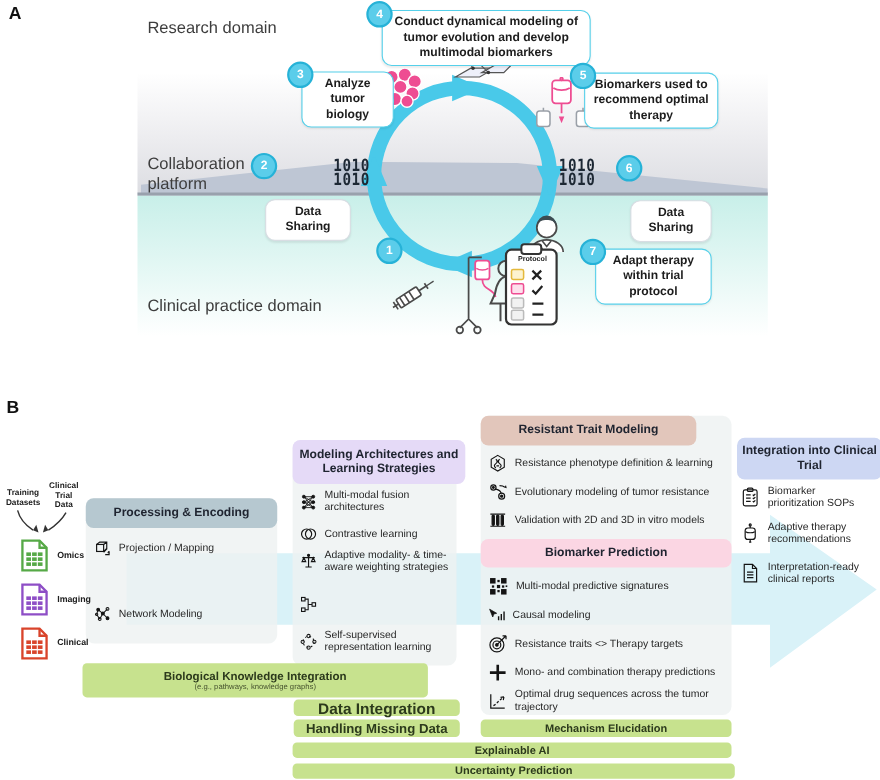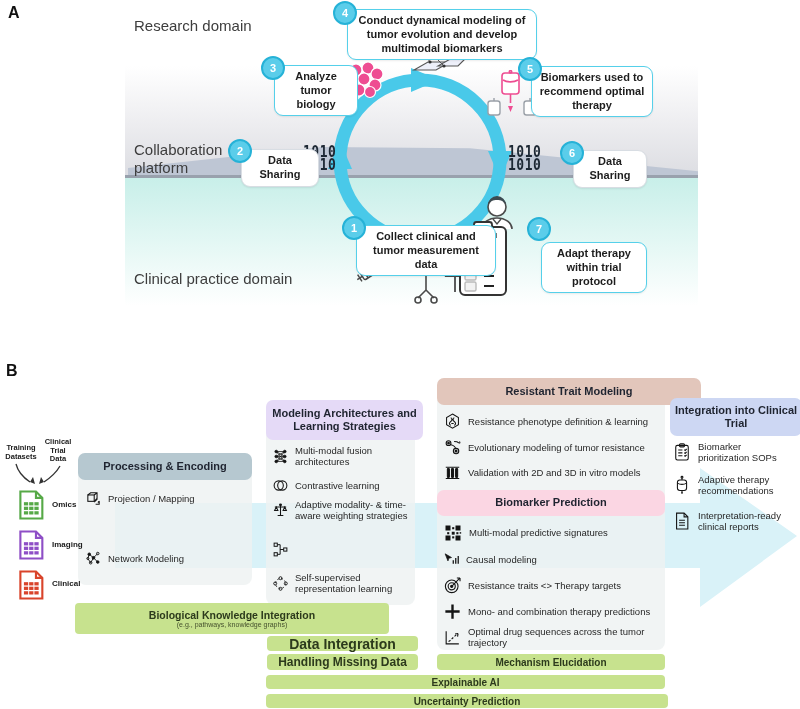--- a/index.html
+++ b/index.html
@@ -4,21 +4,21 @@
 <style>
   html,body{margin:0;padding:0;background:#fff;}
   #stage{position:relative;width:800px;height:709px;background:#ffffff;
          font-family:"Liberation Sans",sans-serif;color:#222;overflow:hidden;}
   .abs{position:absolute;}
   .panel-letter{font-weight:700;font-size:16px;color:#111;}
   .domain{font-size:15px;color:#3d3d3d;font-weight:500;line-height:1.2;}
   .callout{position:absolute;background:#fff;border:1.5px solid #55d0ea;border-radius:9px;
            font-weight:700;font-size:11px;line-height:1.25;text-align:center;color:#1d1d1d;
            padding:4px 5px;box-shadow:0 1px 2px rgba(0,0,0,.08);z-index:6;}
-  .callout.gray{border-color:#d8dde3;}
+  .callout.gray{border-color:#d8dde3;margin-top:32px;}
   .badge{position:absolute;width:20px;height:20px;border-radius:50%;background:#5bcdea;
          border:2px solid #26b2d7;color:#fff;font-weight:700;font-size:11px;display:flex;
          align-items:center;justify-content:center;z-index:7;}
   .binary{position:absolute;font-family:"DejaVu Sans Mono",monospace;font-weight:700;
           font-size:13px;line-height:12px;color:#1d2834;transform:scaleY(1.18);z-index:5;letter-spacing:.5px;}
   .col-header{position:absolute;display:flex;align-items:center;justify-content:center;text-align:center;
               font-weight:700;font-size:11px;line-height:1.2;color:#1f2430;border-radius:7px;z-index:3;}
   .col-panel{position:absolute;background:rgba(238,241,242,.82);border-radius:8px;z-index:2;}
   .item{position:absolute;display:flex;gap:6px;align-items:center;font-size:9.5px;color:#272727;
         line-height:1.18;z-index:4;}
@@ -252,24 +252,23 @@
   <div class="badge" style="left:518px;top:57px">5</div>
   <div class="callout" style="left:531px;top:66px;width:110px">Biomarkers used to recommend optimal therapy</div>
 
   <div class="badge" style="left:228px;top:139px">2</div>
   <div class="callout gray" style="left:241px;top:149px;width:66px">Data Sharing</div>
 
   <div class="badge" style="left:560px;top:141px">6</div>
   <div class="callout gray" style="left:573px;top:150px;width:62px">Data Sharing</div>
 
   <div class="badge" style="left:342px;top:216px">1</div>
-  <div class="callout" style="left:356px;top:225px;width:128px">Collect clinical and tumor measurement data</div>
 
   <div class="badge" style="left:527px;top:217px">7</div>
-  <div class="callout" style="left:541px;top:242px;width:94px">Adapt therapy within trial protocol</div>
+  <div class="callout" style="left:541px;top:226px;width:94px">Adapt therapy within trial protocol</div>
 
   <svg class="abs" style="left:344px;top:61px;z-index:4" width="42" height="40" viewBox="0 0 42 40">
     <g fill="#ee4d92" stroke="#ffffff" stroke-width="1.2">
       <circle cx="12" cy="9" r="6"></circle>
         <circle cx="24" cy="7" r="6"></circle>
         <circle cx="33" cy="13" r="6"></circle>
       <circle cx="8" cy="20" r="6"></circle>
         <circle cx="20" cy="18" r="6"></circle>
         <circle cx="31" cy="24" r="6"></circle>
       <circle cx="15" cy="29" r="6"></circle>
@@ -436,21 +435,21 @@
       </svg>
   </div>
   <div class="item" style="left:272px;top:572px;width:140px">
     <svg class="bicon">
         <use href="#sym-dotring"></use>
       </svg>
     <span class="txt">Self-supervised representation learning</span>
   </div>
 
   <div class="col-panel" style="left:437px;top:378px;width:228px;height:272px"></div>
-  <div class="col-header" style="left:437px;top:378px;width:264px;height:27px;background:#e2c6bb">Resistant Trait Modeling</div>
+  <div class="col-header" style="left:437px;top:378px;width:196px;height:27px;background:#e2c6bb">Resistant Trait Modeling</div>
   <div class="item" style="left:443px;top:412px;width:220px">
     <svg class="bicon" style="width:19px;height:19px">
         <use href="#sym-dnahex"></use>
       </svg>
     <span class="txt" style="white-space:nowrap">Resistance phenotype definition &amp; learning</span>
   </div>
   <div class="item" style="left:443px;top:438px;width:220px">
     <svg class="bicon" style="width:19px;height:19px">
         <use href="#sym-evo"></use>
       </svg>

